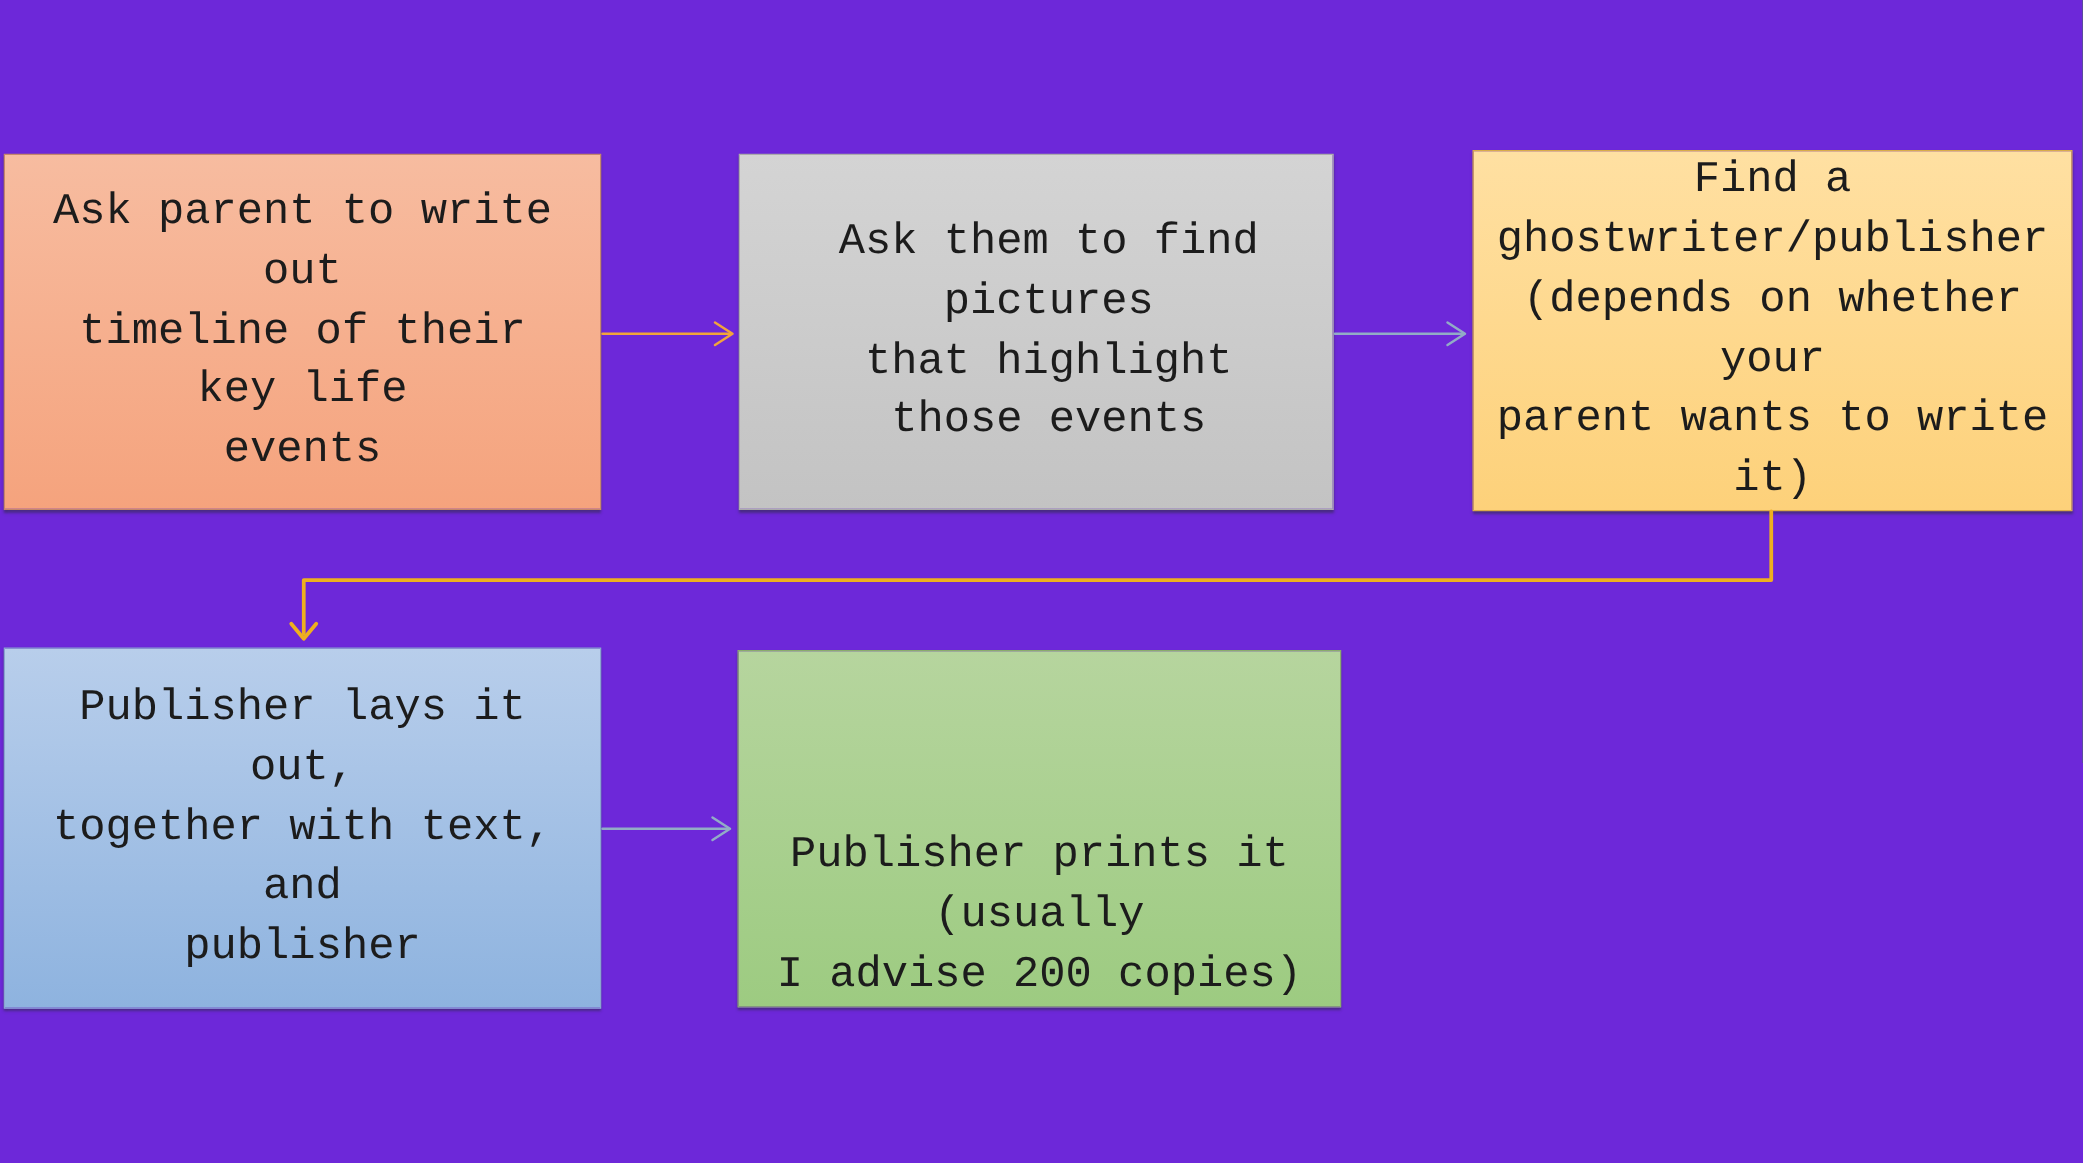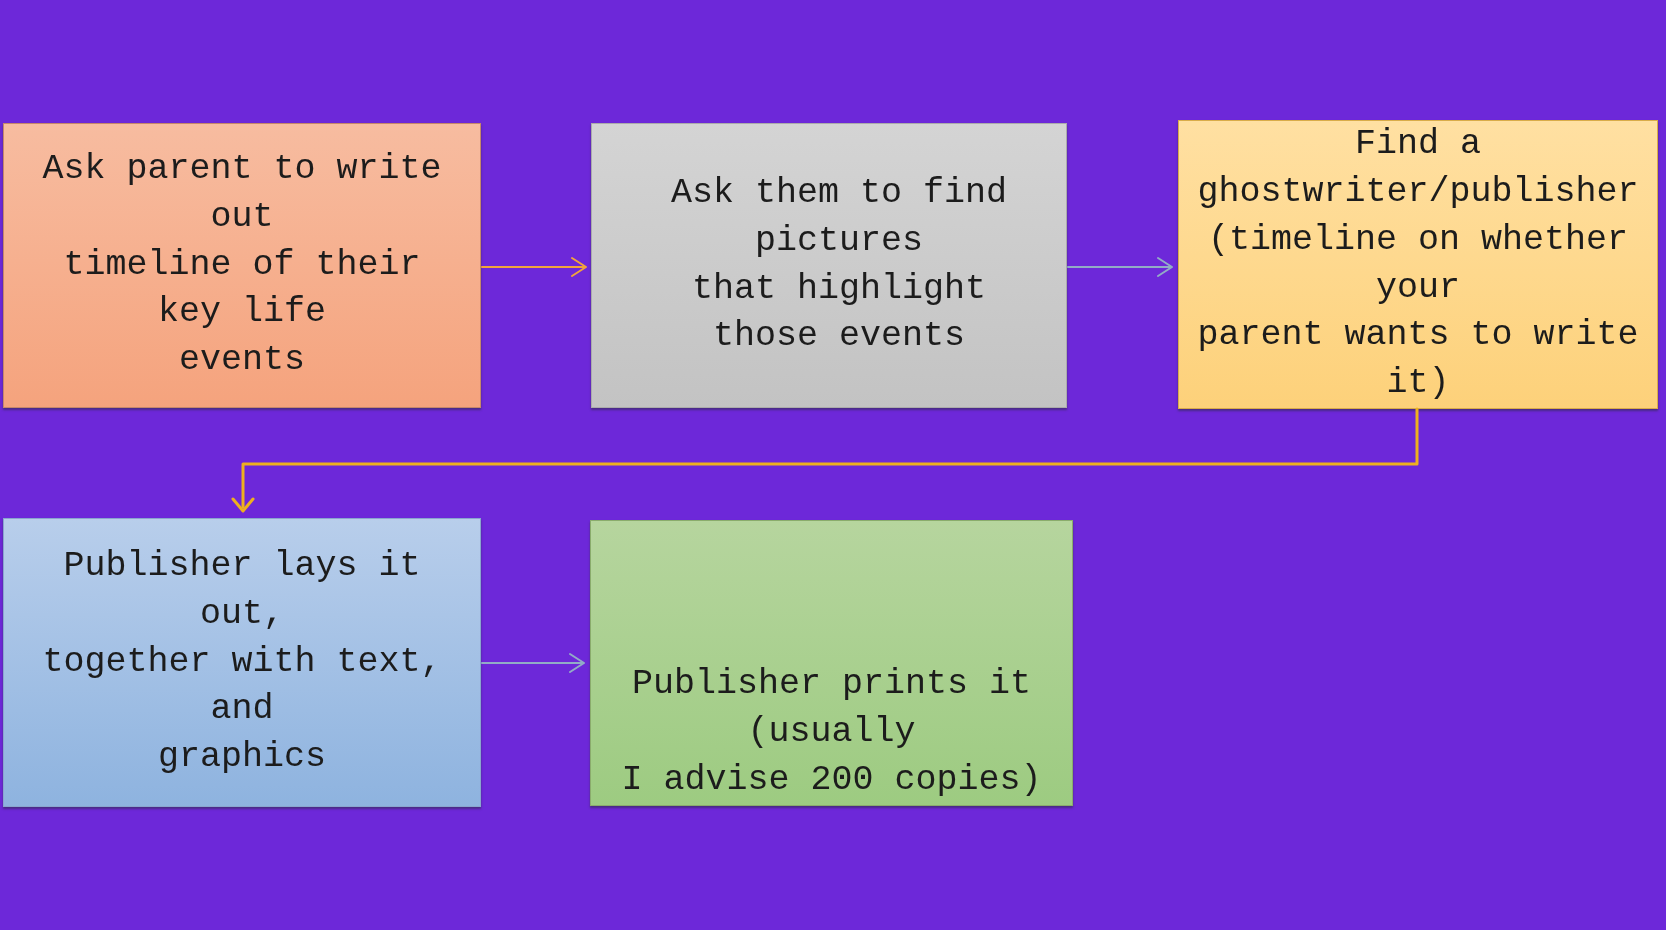--- a/index.html
+++ b/index.html
@@ -76,28 +76,28 @@
   </div>
 
   <div class="node node-2">
     <span class="node-label">Ask them to find pictures
 that highlight those events</span>
   </div>
 
   <div class="node node-3">
     <span class="node-label">Find a
 ghostwriter/publisher
-(timeline on whether your
+(depends on whether your
 parent wants to write it)</span>
   </div>
 
   <div class="node node-4">
     <span class="node-label">Publisher lays it out,
 together with text, and
-graphics</span>
+publisher</span>
   </div>
 
   <div class="node node-5">
     <span class="node-label">Publisher prints it (usually
 I advise 200 copies)</span>
   </div>
 
   <svg class="connectors" width="1666" height="930" viewBox="0 0 1666 930">
 
     <g stroke="#F2A43B" fill="none" stroke-width="2" stroke-linecap="round" stroke-linejoin="round">

